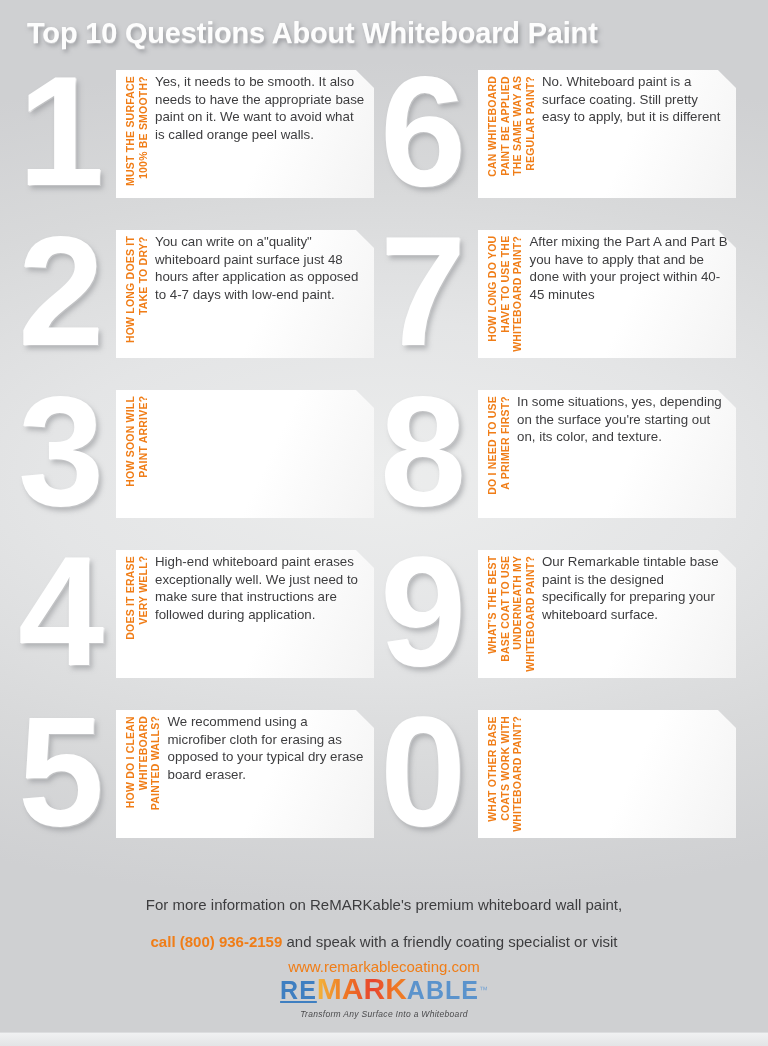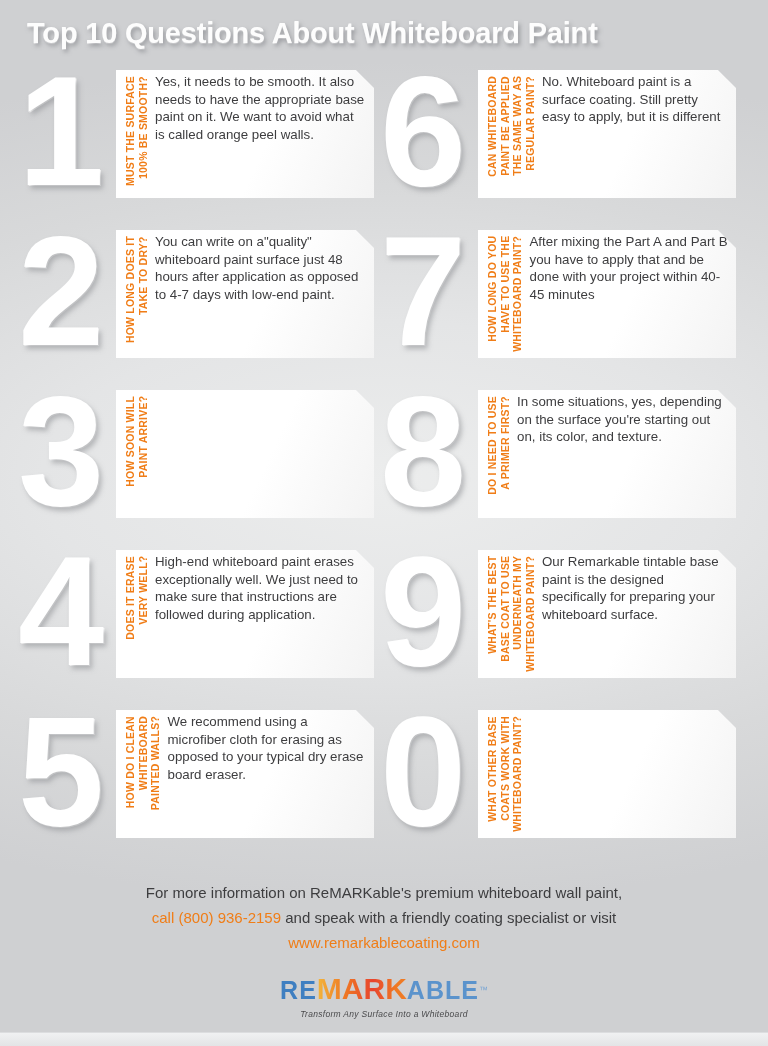--- a/index.html
+++ b/index.html
@@ -89,34 +89,34 @@
     margin-top:3px;
     margin-right:8px;
     flex:1;
   }
 
   
   #footer{
     position:absolute;left:0;top:880px;width:768px;height:166px;text-align:center;
   }
   .foot-line{
-    font-size:15px;line-height:25px;color:#3d3d3f;
-  }
-  .foot-orange{color:#f07d17;}
+    font-size:15px;line-height:25px;color:#3d3d3f;margin-top:12px;
+  }
+  .foot-orange{color:#f07d17;font-weight:bold;}
   .foot-url{color:#f07d17;font-size:15px;line-height:25px;}
 
   #logo{
     position:absolute;left:0;top:92px;width:768px;text-align:center;
   }
   .logo-word{
     font-size:25px;font-weight:bold;letter-spacing:1px;
     font-family:"Liberation Sans", sans-serif;
     display:inline-block;
   }
-  .lg-re{color:#3f7fc1;}
+  .lg-re{color:#3f7fc1;text-decoration:underline;}
   .lg-mark{
     font-size:30px;
     background:linear-gradient(90deg,#f3b63c 0%,#ef7a24 30%,#e8442e 62%,#ef7a24 88%);
     -webkit-background-clip:text;background-clip:text;
     color:#e8562c;
     -webkit-text-fill-color:transparent;
     letter-spacing:0px;
   }
   .lg-able{color:#5b93cc;}
   .lg-tm{font-size:9px;color:#7aa6d4;vertical-align:super;}

